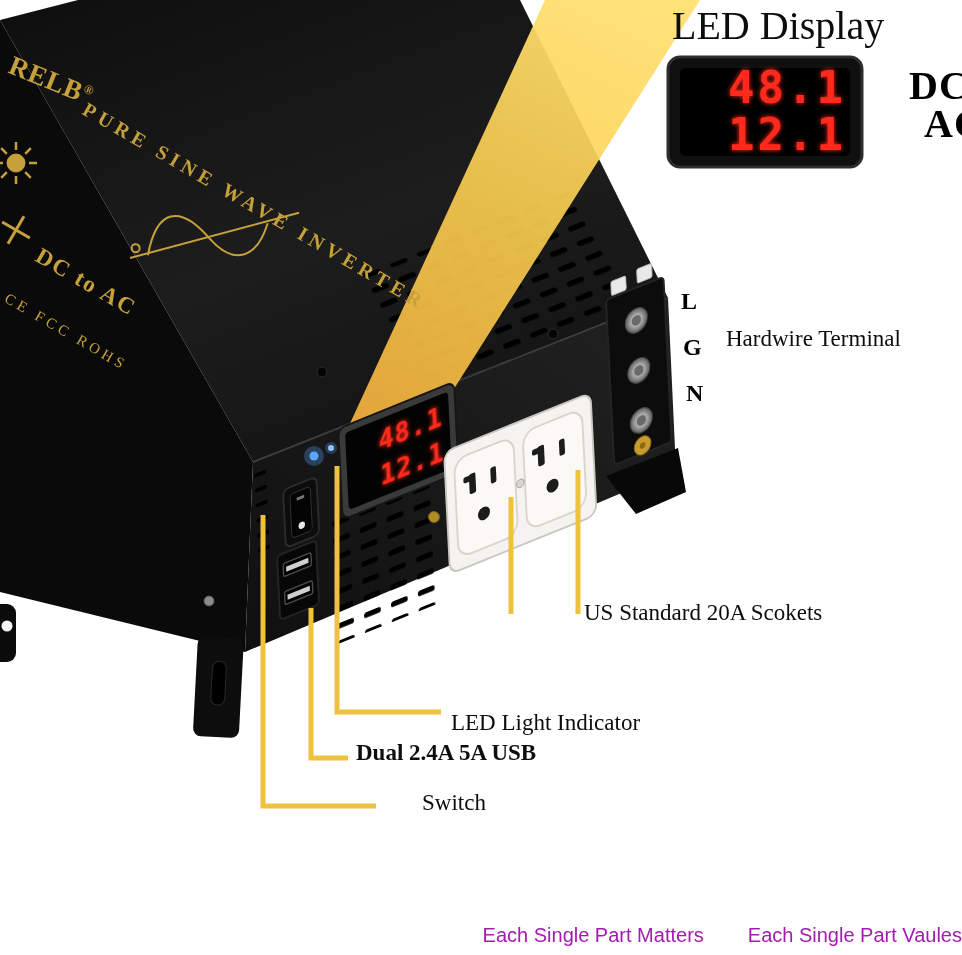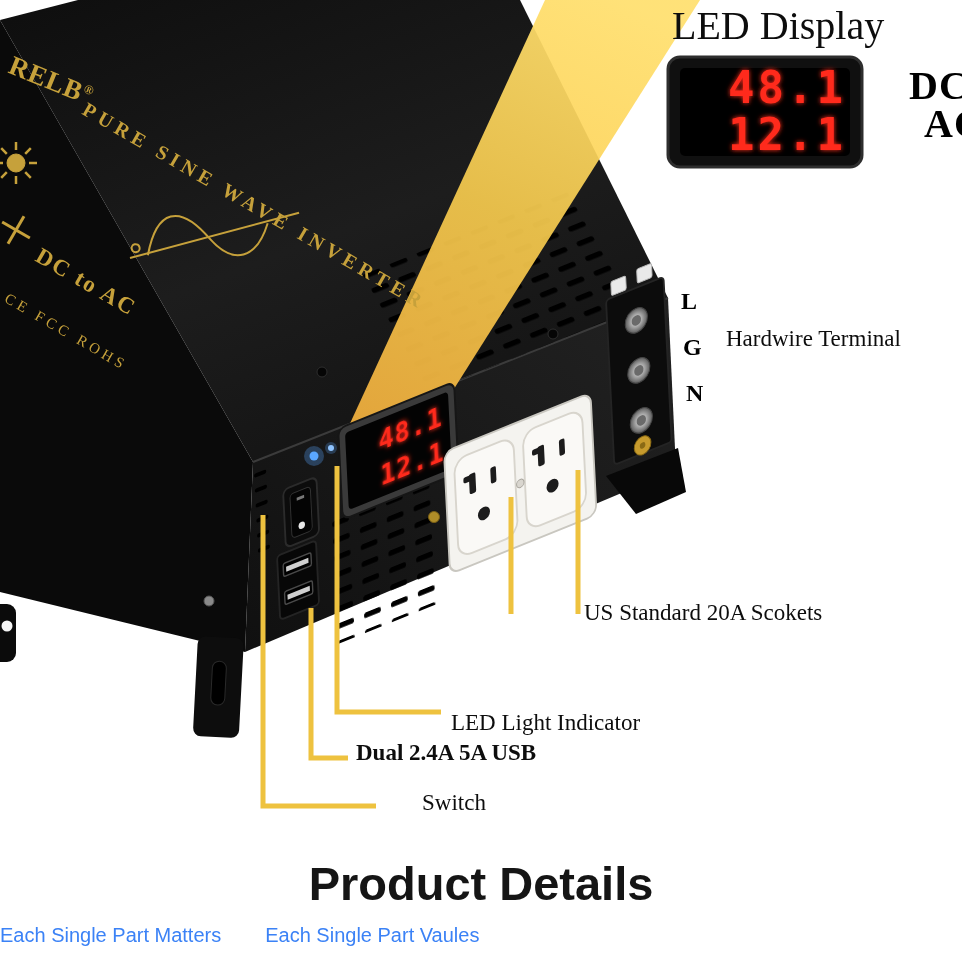--- a/index.html
+++ b/index.html
@@ -13,22 +13,22 @@
               white-space:nowrap;letter-spacing:1px;}
   .gold{position:absolute;color:#c6a13b;transform-origin:left top;white-space:nowrap;}
   .brand{left:16px;top:50px;transform:rotate(22deg);font-size:27px;font-weight:bold;letter-spacing:1px;}
   .brand sup{font-size:13px;}
   .tagline{left:90px;top:98px;transform:rotate(30deg);font-size:20px;font-weight:bold;letter-spacing:5px;}
   .dctoac{left:44px;top:243px;transform:rotate(30deg);font-size:23px;font-weight:bold;letter-spacing:2px;}
   .cert{left:10px;top:290px;transform:rotate(30deg);font-size:15px;letter-spacing:4px;}
   .zoom-title{left:672px;top:2px;font-size:40px;}
   .footer-title{position:absolute;left:0;right:0;top:856px;text-align:center;
                 font-family:"Liberation Sans",sans-serif;font-weight:bold;font-size:47px;color:#151515;}
-  .footer-sub{position:absolute;left:0;right:0;top:924px;text-align:left;
-              font-family:"Liberation Sans",sans-serif;font-size:20px;color:#3b82f6;}
+  .footer-sub{position:absolute;left:0;right:0;top:924px;text-align:right;
+              font-family:"Liberation Sans",sans-serif;font-size:20px;color:#a21caf;}
   .footer-sub span + span{margin-left:44px;}
 </style>
 </head>
 <body>
 
 <div class="stage">
 
   <svg class="svg-layer" viewBox="0 0 962 955">
     <defs>
       <linearGradient id="topGrad" x1="0" y1="0" x2="0.55" y2="1">
@@ -212,18 +212,17 @@
   <div class="pin" style="left:681px;top:288px;">L</div>
   <div class="pin" style="left:683px;top:334px;">G</div>
   <div class="pin" style="left:686px;top:380px;">N</div>
   <div class="label" style="left:726px;top:326px;">Hardwire Terminal</div>
 
   <div class="label" style="left:584px;top:600px;">US Standard 20A Scokets</div>
   <div class="label" style="left:451px;top:710px;">LED Light Indicator</div>
   <div class="label" style="left:356px;top:740px;font-weight:bold;">Dual 2.4A 5A USB</div>
   <div class="label" style="left:386px;top:790px;margin-left:36px;">Switch</div>
 
-  <div class="footer-title">Product Details</div>
   <div class="footer-sub">
     <span>Each Single Part Matters</span><span>Each Single Part Vaules</span>
   </div>
 
 </div>
 
 </body></html>

